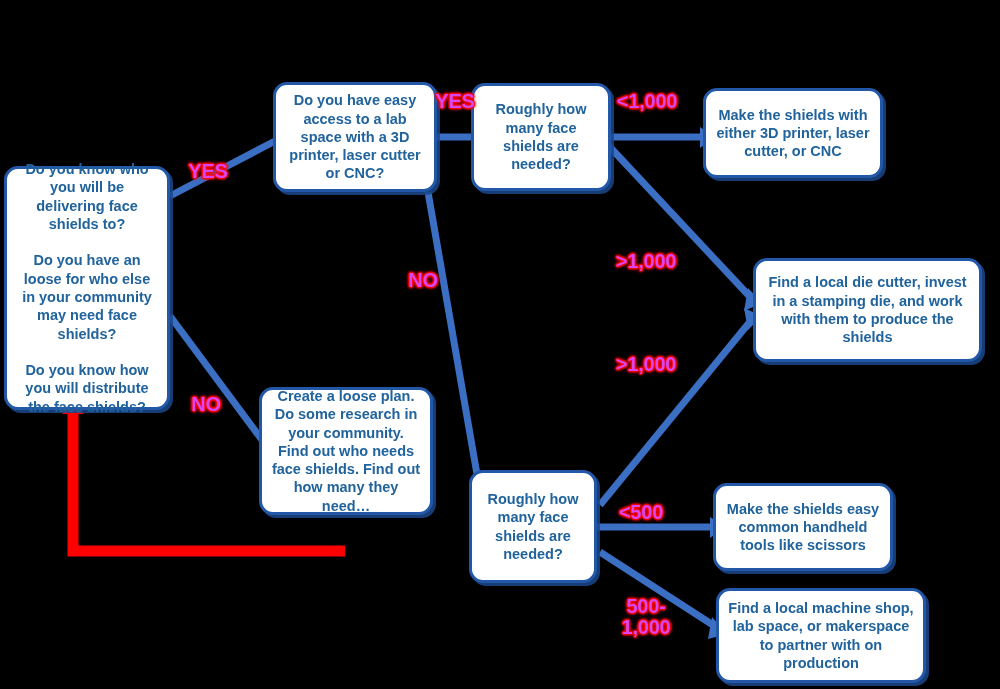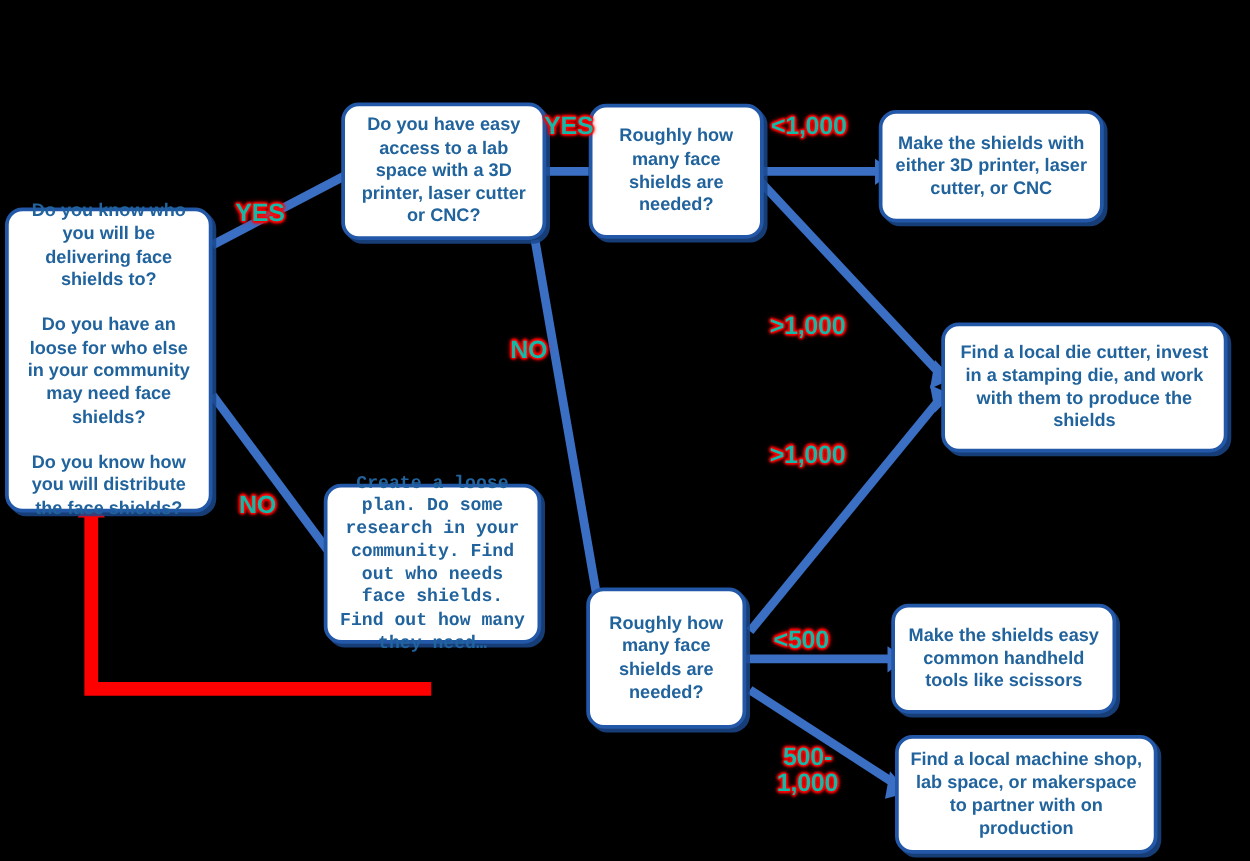--- a/index.html
+++ b/index.html
@@ -46,21 +46,21 @@
     white-space: pre-line;
     display: block;
     width: 100%;
   }
   .node.start {
     text-align: center;
     font-size: 14.5px;
   }
   .label {
     position: absolute;
-    color: #14b8a6;
+    color: #d946ef;
     font-weight: 700;
     font-size: 20px;
     line-height: 1.05;
     letter-spacing: -0.2px;
     text-align: center;
     white-space: pre-line;
     z-index: 7;
     text-shadow:
       0 0 2px #fe0000, 0 0 2px #fe0000, 0 0 3px #fe0000,
       1px 0 2px #fe0000, -1px 0 2px #fe0000,
@@ -105,21 +105,21 @@
 
 Do you have an loose for who else in your community may need face shields?
 
 Do you know how you will distribute the face shields?</span>
   </div>
 
   <div class="node" style="left:273px; top:82px; width:164px; height:110px;">
     <span class="txt">Do you have easy access to a lab space with a 3D printer, laser cutter or CNC?</span>
   </div>
 
-  <div class="node" style="left:259px; top:387px; width:174px; height:128px;font-family:Liberation Mono, monospace;">
+  <div class="node" style="left:259px; top:387px; width:174px; height:128px;">
     <span class="txt">Create a loose plan. Do some research in your community. Find out who needs face shields. Find out how many they need…</span>
   </div>
 
   <div class="node" style="left:471px; top:83px; width:140px; height:108px;">
     <span class="txt">Roughly how many face shields are needed?</span>
   </div>
 
   <div class="node" style="left:469px; top:470px; width:128px; height:113px;">
     <span class="txt">Roughly how many face shields are needed?</span>
   </div>

